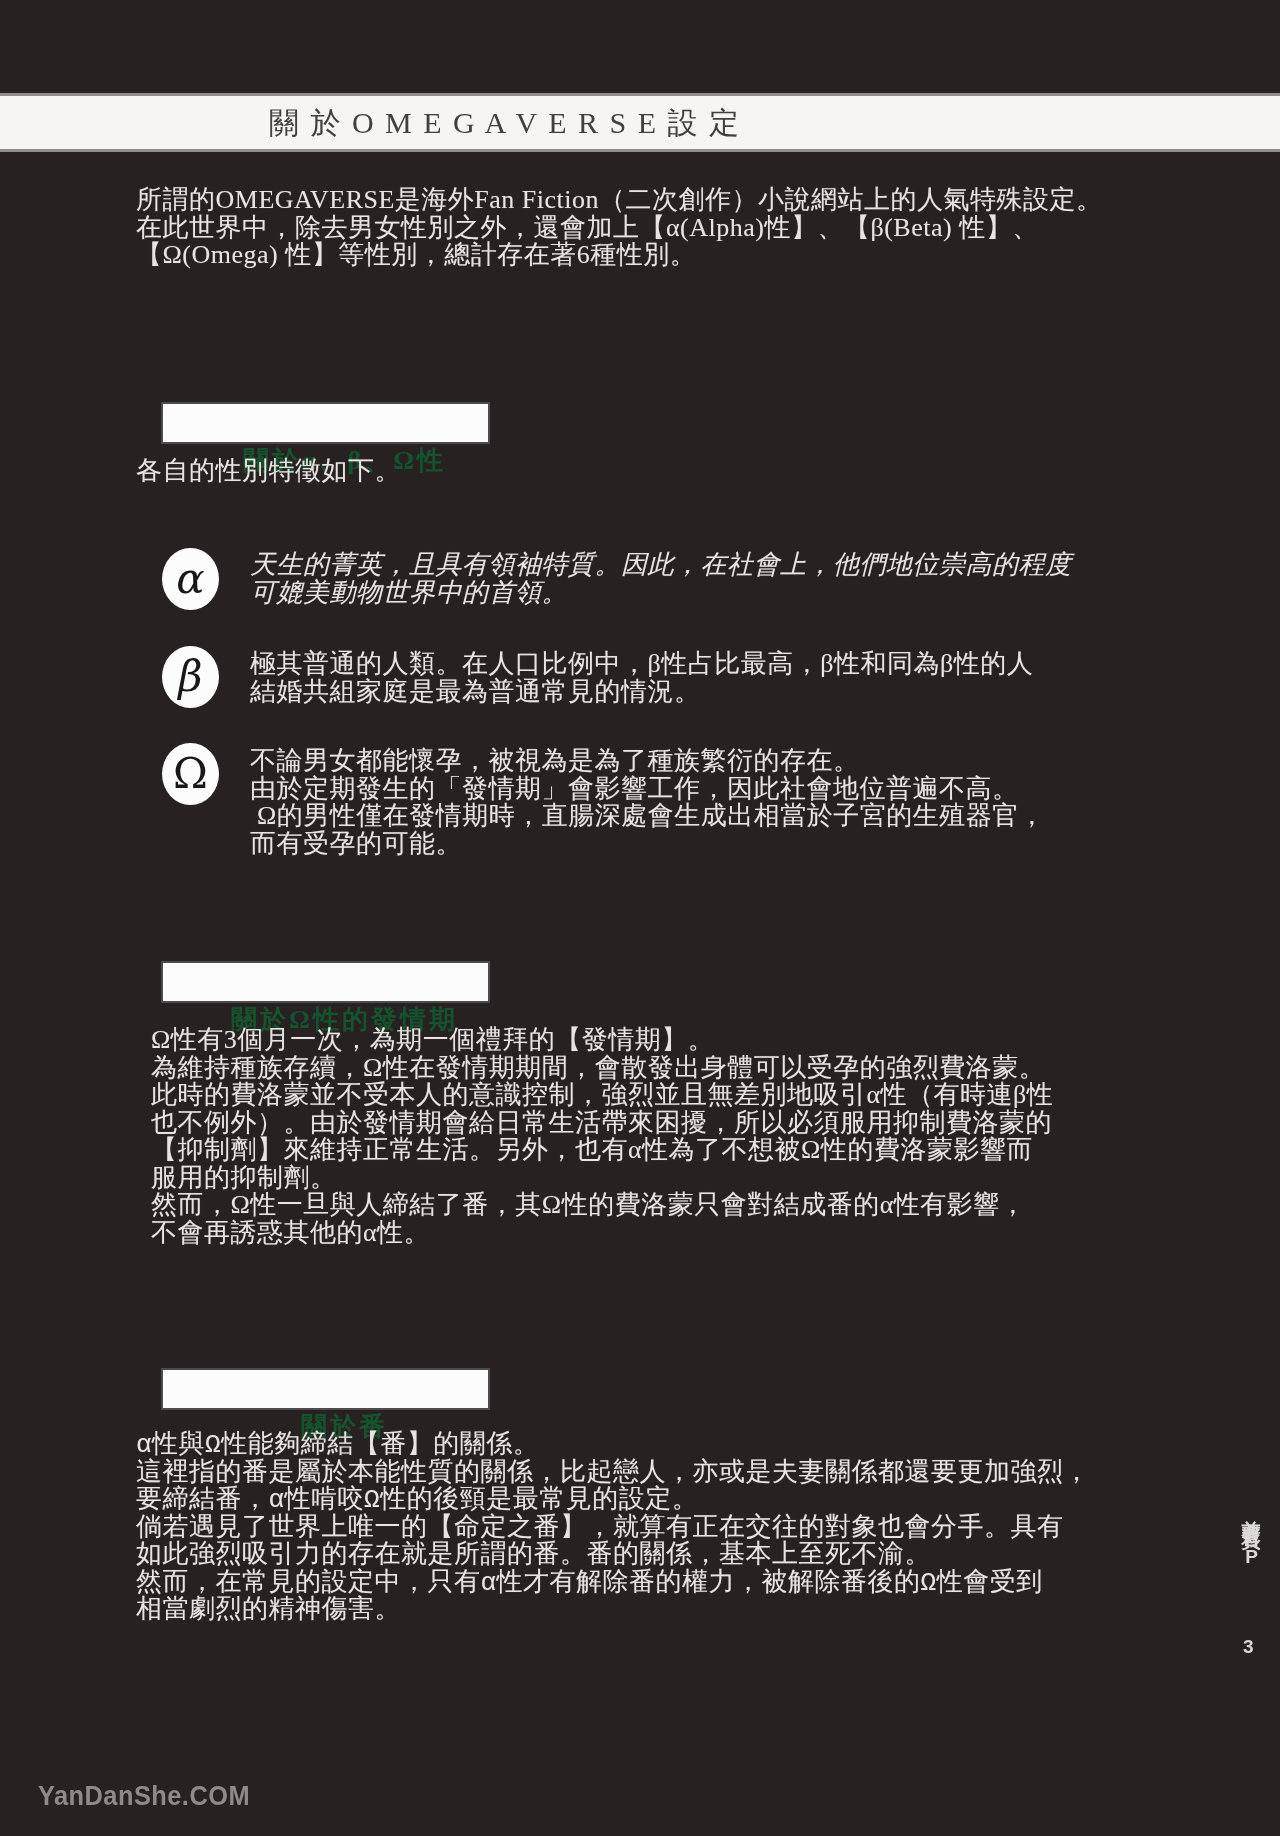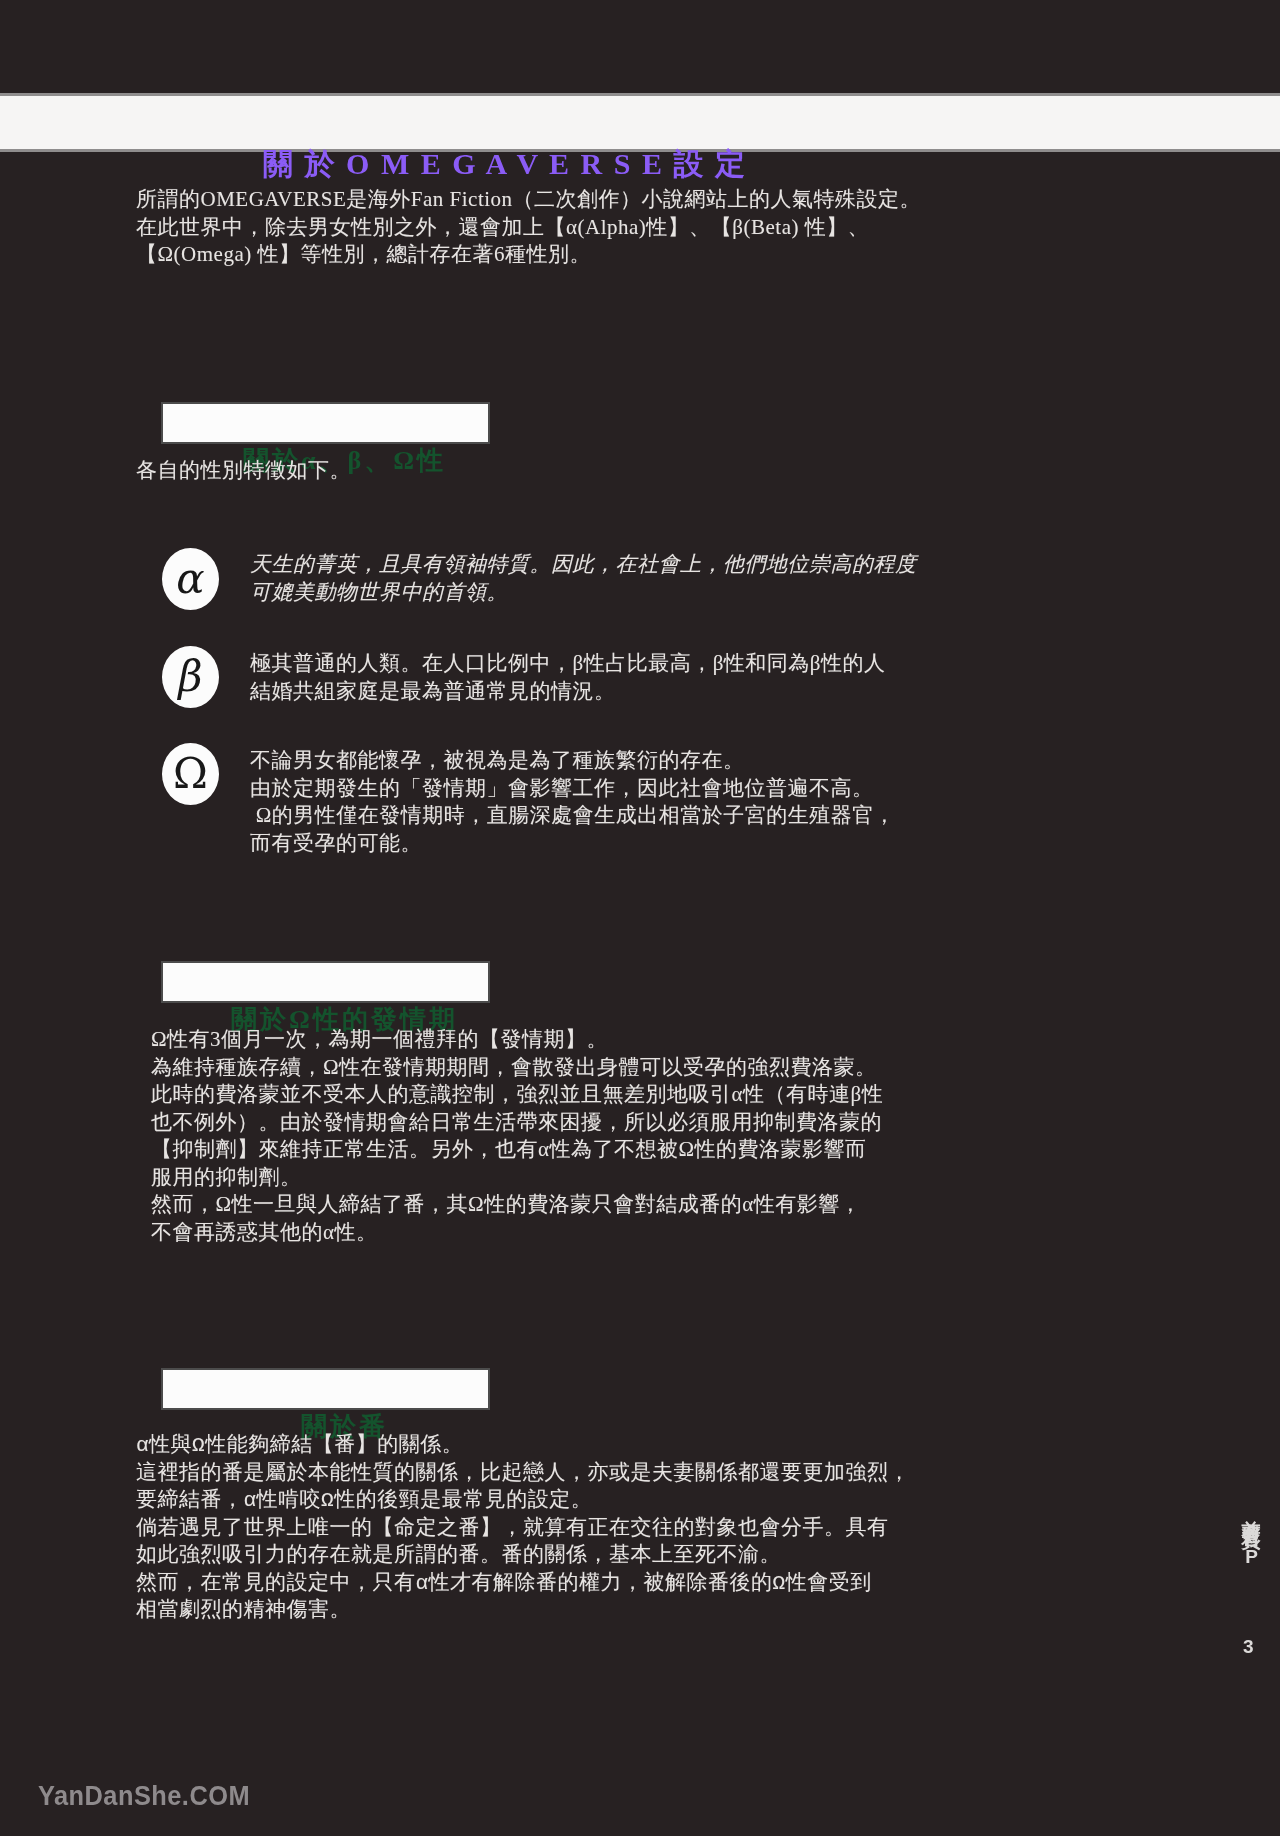--- a/index.html
+++ b/index.html
@@ -9,25 +9,25 @@
     font-family:"Liberation Serif","DejaVu Serif",serif;
     color:#e7e4e2;
   }
   .banner{
     position:absolute;left:0;top:93px;width:1280px;height:59px;
     background:#f6f5f4;box-sizing:border-box;
     border-top:3px solid #8f8d8d;border-bottom:3px solid #8f8d8d;
   }
   .banner-text{
     width:1010px;text-align:center;
-    font-size:30px;line-height:53px;color:#8b5cf6;
-    letter-spacing:2px;font-weight:700;white-space:pre;margin-top:41px;
+    font-size:30px;line-height:53px;color:#404040;
+    letter-spacing:2px;font-weight:400;white-space:pre;
   }
   .para{
-    position:absolute;font-size:21px;line-height:27.5px;
+    position:absolute;font-size:26px;line-height:27.5px;
     letter-spacing:0.5px;
     text-shadow:0 0 1px rgba(255,255,255,0.25);
   }
   .line{white-space:pre;}
   .sec-header{
     position:absolute;left:161px;width:329px;height:42px;
     background:#fcfcfc;border:2px solid #4c4c4c;box-sizing:border-box;
     color:#14532d;text-align:center;
     font-size:26px;line-height:38px;letter-spacing:3px;font-weight:600;
     white-space:pre;

